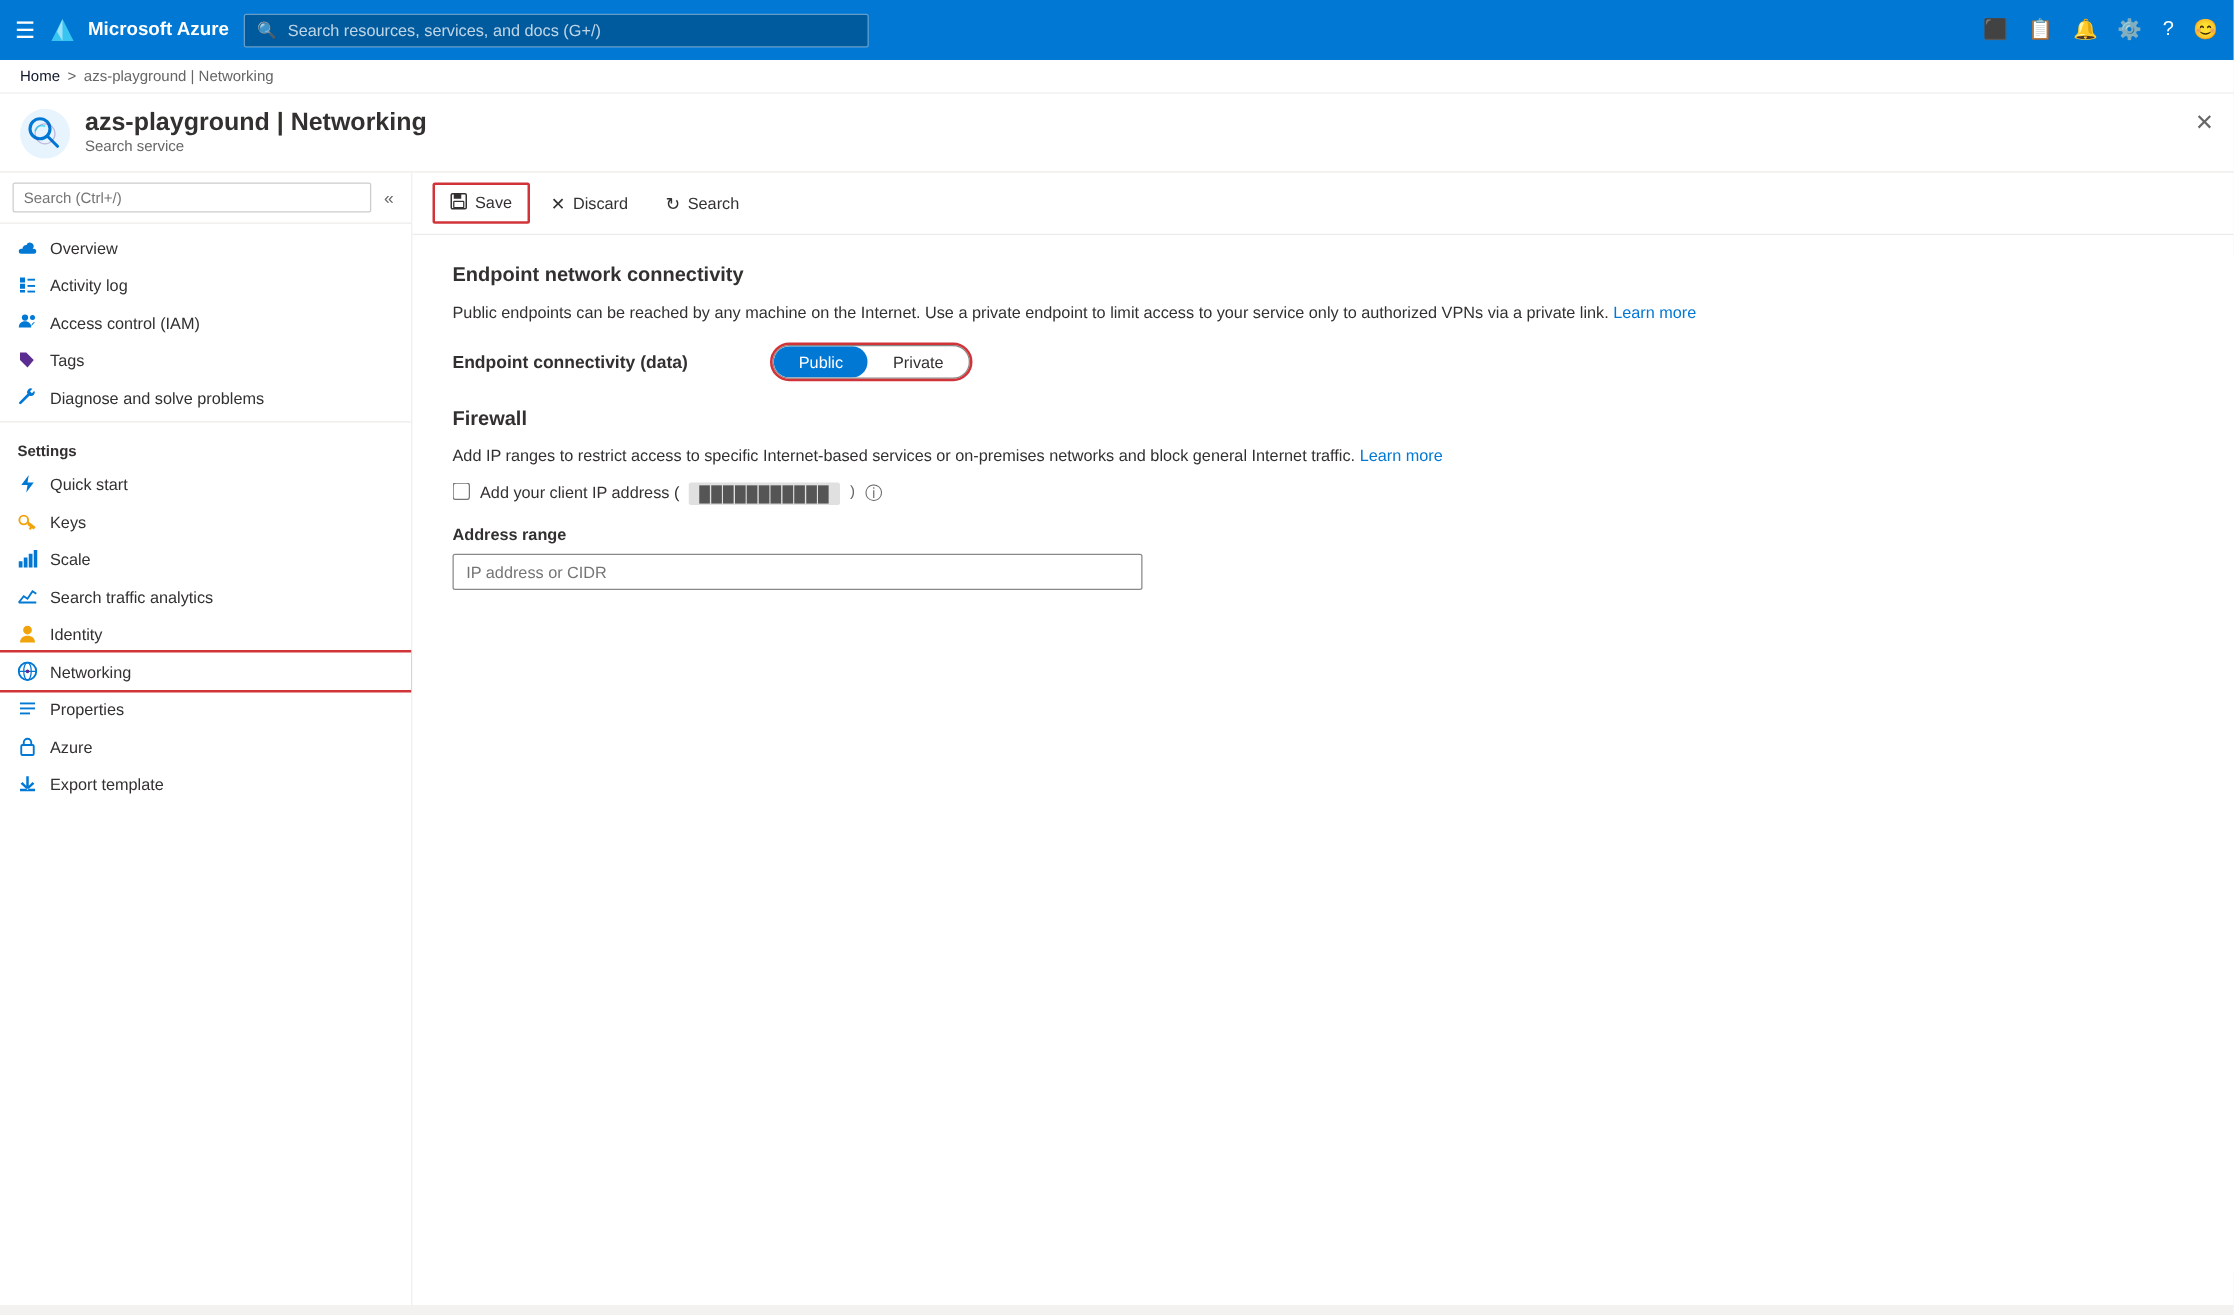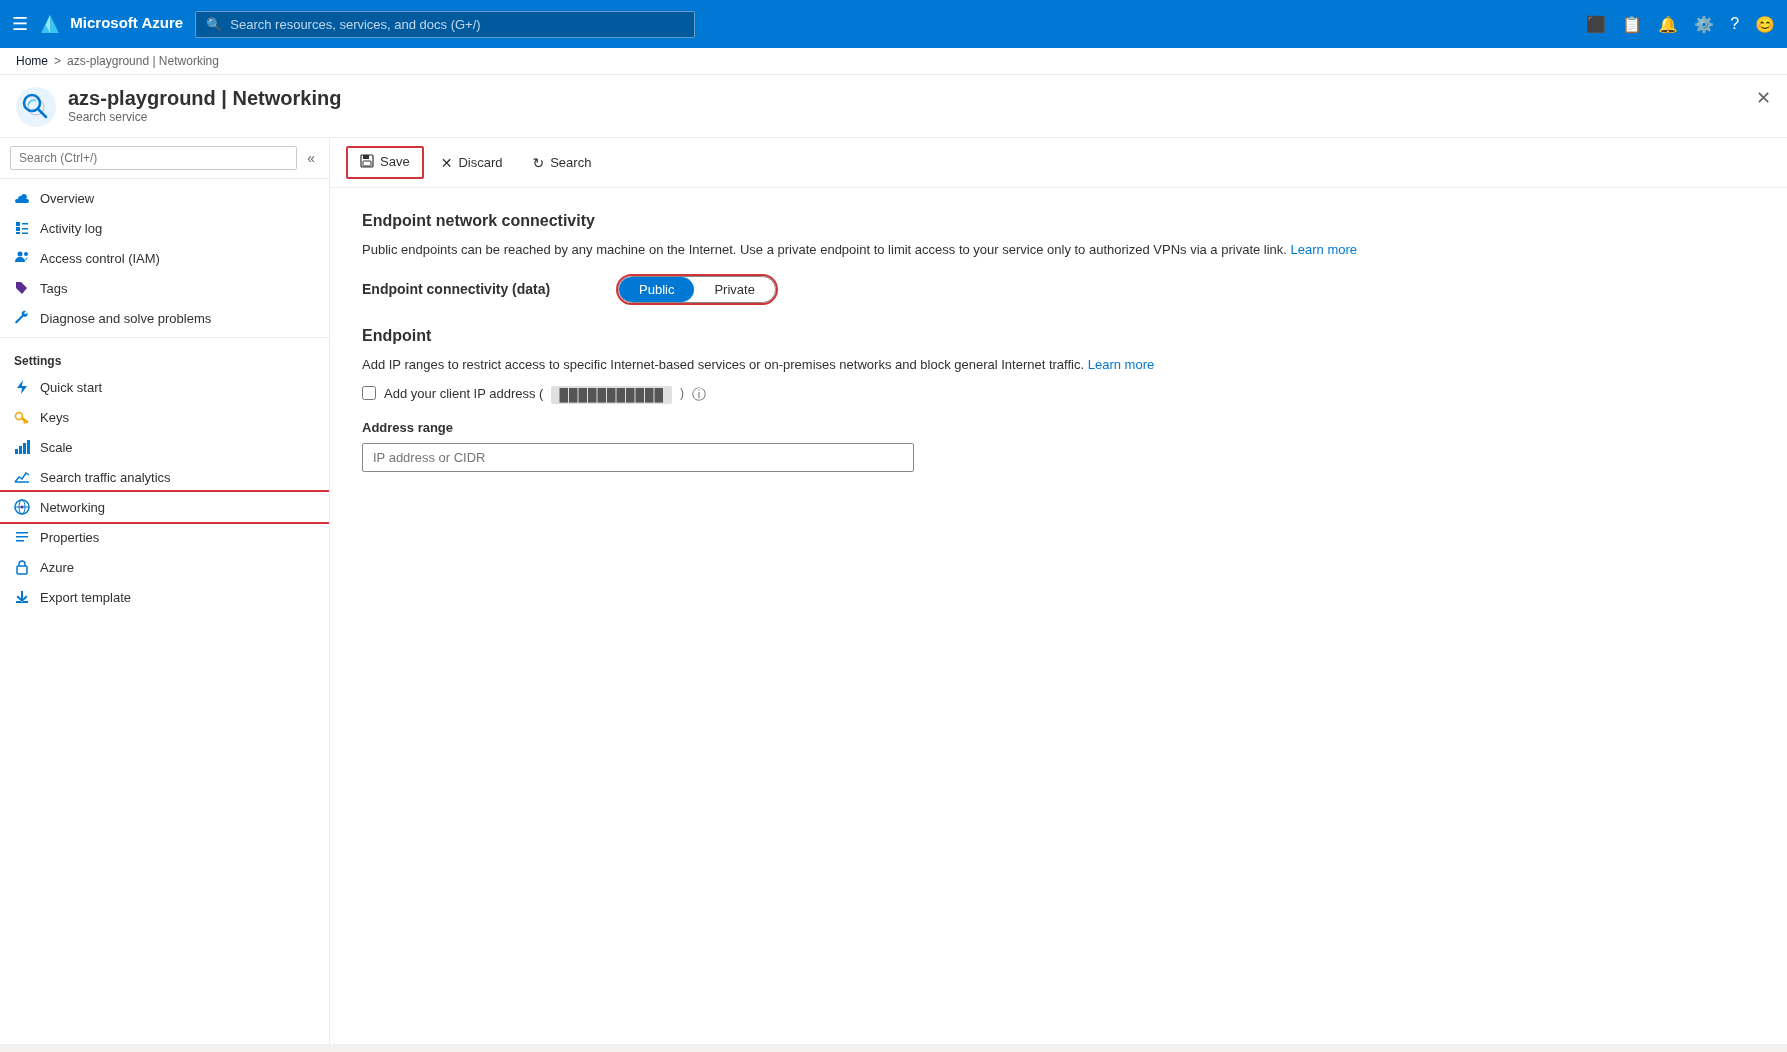--- a/index.html
+++ b/index.html
@@ -407,20 +407,29 @@
       <div class="sidebar-item">
         <span class="sidebar-item-icon icon-analytics">
           <svg width="16" height="16" viewBox="0 0 16 16" fill="none" stroke="#0078d4" stroke-width="1.5">
               <polyline points="1,13 5,8 8,10 12,4 15,6"></polyline>
               <line x1="1" y1="13" x2="15" y2="13"></line>
             </svg>
         </span>
         <span>Search traffic analytics</span>
       </div>
 
+      <div class="sidebar-item">
+        <span class="sidebar-item-icon icon-identity">
+          <svg width="16" height="16" viewBox="0 0 16 16" fill="#f0a30a">
+              <circle cx="8" cy="5" r="3.5"></circle>
+              <path d="M2 15c0-3.5 2.5-5.5 6-5.5s6 2 6 5.5"></path>
+            </svg>
+        </span>
+        <span>Identity</span>
+      </div>
 
       <div class="sidebar-item active-highlighted">
         <span class="sidebar-item-icon icon-networking">
           <svg width="16" height="16" viewBox="0 0 16 16" fill="none">
             <circle cx="8" cy="8" r="7" stroke="#0078d4" stroke-width="1.5" fill="none"></circle>
             <ellipse cx="8" cy="8" rx="3" ry="7" stroke="#0078d4" stroke-width="1" fill="none"></ellipse>
             <line x1="1" y1="8" x2="15" y2="8" stroke="#0078d4" stroke-width="1"></line>
             <circle cx="8" cy="8" r="1.5" fill="#5c2d91"></circle>
           </svg>
         </span>
@@ -494,21 +503,21 @@
         <div class="field-row">
           <span class="field-label">Endpoint connectivity (data)</span>
           <div class="toggle-group">
             <button class="toggle-btn selected">Public</button>
             <button class="toggle-btn">Private</button>
           </div>
         </div>
       </div>
 
       <div class="firewall-section">
-        <div class="section-title">Endpoint</div>
+        <div class="section-title">Firewall</div>
         <div class="firewall-desc">
           <span>Add IP ranges to restrict access to specific Internet-based services or on-premises networks and block general Internet traffic.</span>
           <a href="#"> <span>Learn more</span></a>
         </div>
 
         <div class="checkbox-row">
           <input type="checkbox" style="">
           <span class="checkbox-label">Add your client IP address (</span>
           <span class="ip-badge">███████████</span>
           <span style="font-size:12px;color:#666;">)</span>

